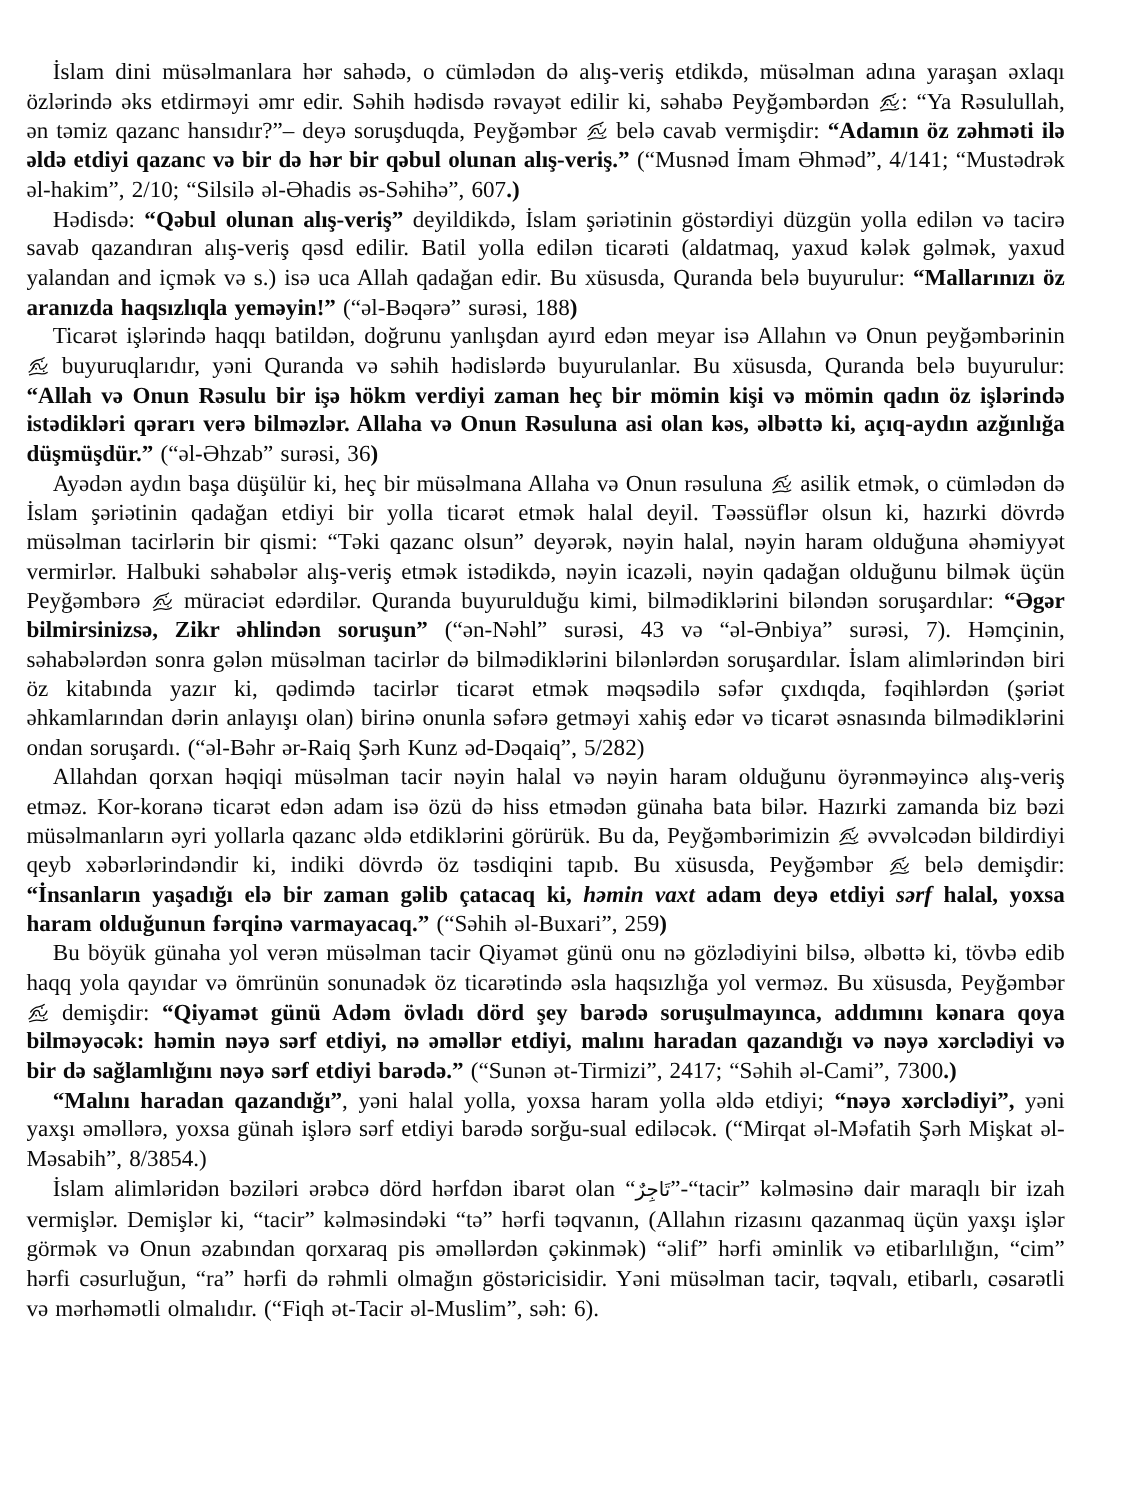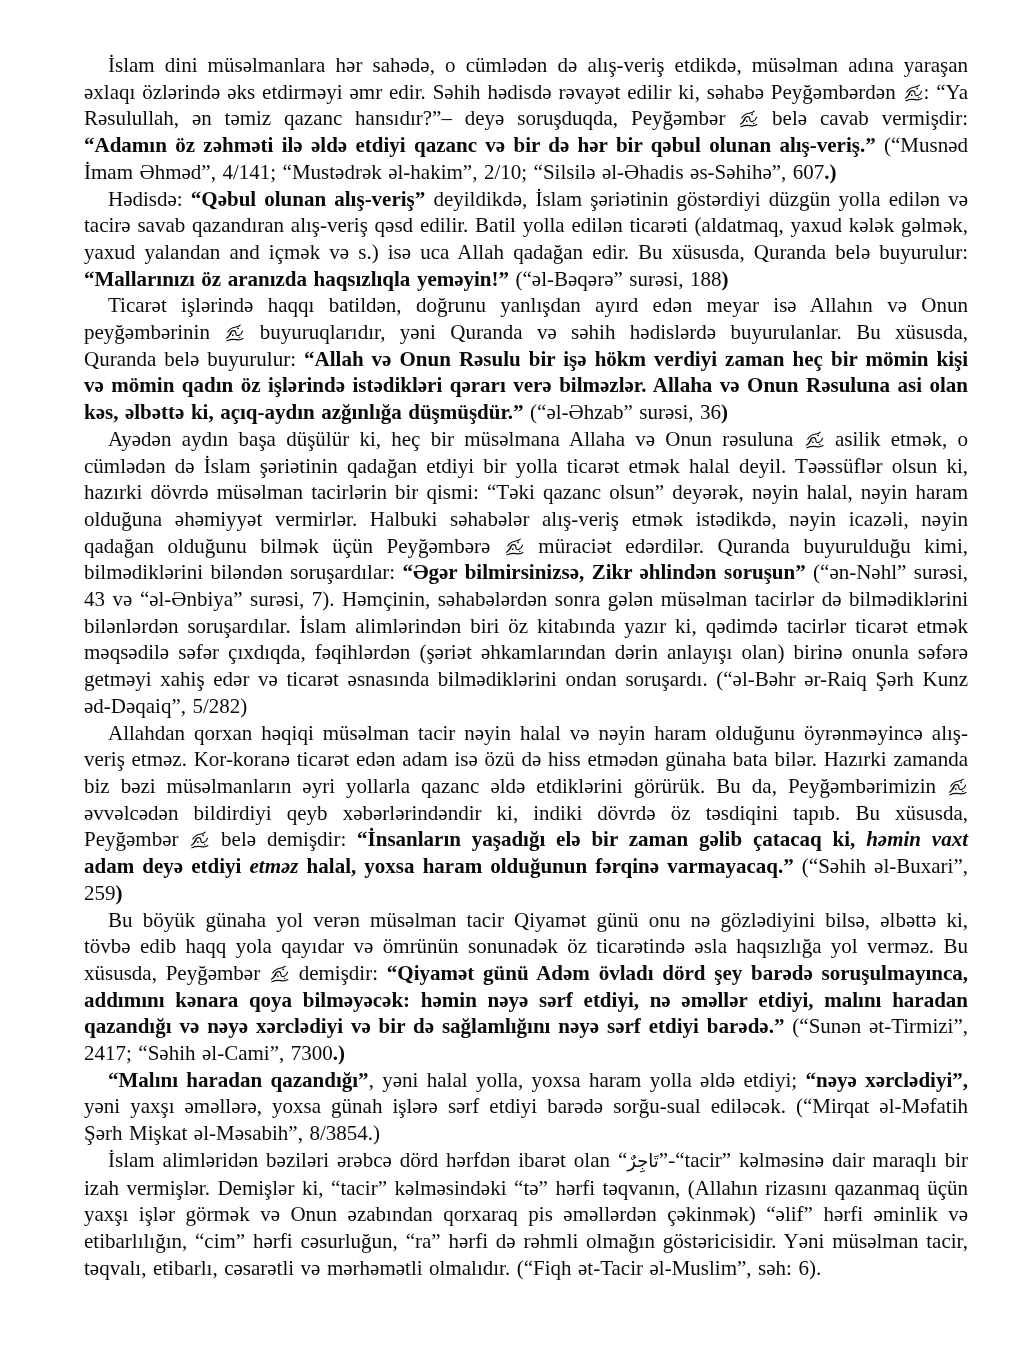--- a/index.html
+++ b/index.html
@@ -8,21 +8,21 @@
     height: 1362px;
     background: #ffffff;
     color: #0a0a0a;
     font-family: "Liberation Serif", "DejaVu Serif", serif;
     overflow: hidden;
   }
   .page {
     box-sizing: border-box;
     width: 1020px;
     height: 1362px;
-    padding: 52px 52px 30px 84px;
+    padding: 52px 52px 30px 24px;
     overflow: hidden;
   }
   p.para {
     margin: 0;
     font-size: 21px;
     line-height: 26.7px;
     text-align: justify;
     text-indent: 24px;
     word-spacing: 0.06em;
   }
@@ -128,21 +128,21 @@
       <path d="M2.5 15.5 Q5.5 14 6.5 10.5 Q7.5 7.5 10 7.5 Q12.5 7.5 12.5 10.5 Q12.5 13.5 15.5 12.5 Q18.5 11.5 19.5 8"></path>
       <path d="M4 9 Q7 4.5 11.5 4 Q15.5 3.5 17 1.8"></path>
       <path d="M3 18.2 Q8 16 13 17 Q17 17.8 19.8 15.8"></path>
       <path d="M5.5 12.5 Q7 11.5 7.5 10"></path>
     </g>
     <g fill="#0a0a0a">
       <circle cx="9.2" cy="12.3" r="0.9"></circle>
       <circle cx="14.8" cy="5.2" r="0.9"></circle>
       <circle cx="16.5" cy="14.6" r="0.8"></circle>
     </g>
-  </svg></span><span> belə demişdir: </span><span class="b">“İnsanların yaşadığı elə bir zaman gəlib çatacaq ki, </span><span class="b i">həmin vaxt</span><span class="b"> adam deyə etdiyi </span><span class="b i">etməz</span><span class="b"> halal, yoxsa haram olduğunun fərqinə varmayacaq.”</span><span> (“Səhih əl-Buxari”, 259</span><span class="b">)</span></p>
+  </svg></span><span> belə demişdir: </span><span class="b">“İnsanların yaşadığı elə bir zaman gəlib çatacaq ki, </span><span class="b i">həmin vaxt</span><span class="b"> adam deyə etdiyi </span><span class="b i">sərf</span><span class="b"> halal, yoxsa haram olduğunun fərqinə varmayacaq.”</span><span> (“Səhih əl-Buxari”, 259</span><span class="b">)</span></p>
     <p class="para"><span>Bu böyük günaha yol verən müsəlman tacir Qiyamət günü onu nə gözlədiyini bilsə, əlbəttə ki, tövbə edib haqq yola qayıdar və ömrünün sonunadək öz ticarətində əsla haqsızlığa yol verməz. Bu xüsusda, Peyğəmbər </span><span class="pbuh"><svg viewBox="0 0 22 20" xmlns="http://www.w3.org/2000/svg" aria-hidden="true">
     <g stroke="#0a0a0a" fill="none" stroke-width="1.2" stroke-linecap="round">
       <path d="M2.5 15.5 Q5.5 14 6.5 10.5 Q7.5 7.5 10 7.5 Q12.5 7.5 12.5 10.5 Q12.5 13.5 15.5 12.5 Q18.5 11.5 19.5 8"></path>
       <path d="M4 9 Q7 4.5 11.5 4 Q15.5 3.5 17 1.8"></path>
       <path d="M3 18.2 Q8 16 13 17 Q17 17.8 19.8 15.8"></path>
       <path d="M5.5 12.5 Q7 11.5 7.5 10"></path>
     </g>
     <g fill="#0a0a0a">
       <circle cx="9.2" cy="12.3" r="0.9"></circle>
       <circle cx="14.8" cy="5.2" r="0.9"></circle>

